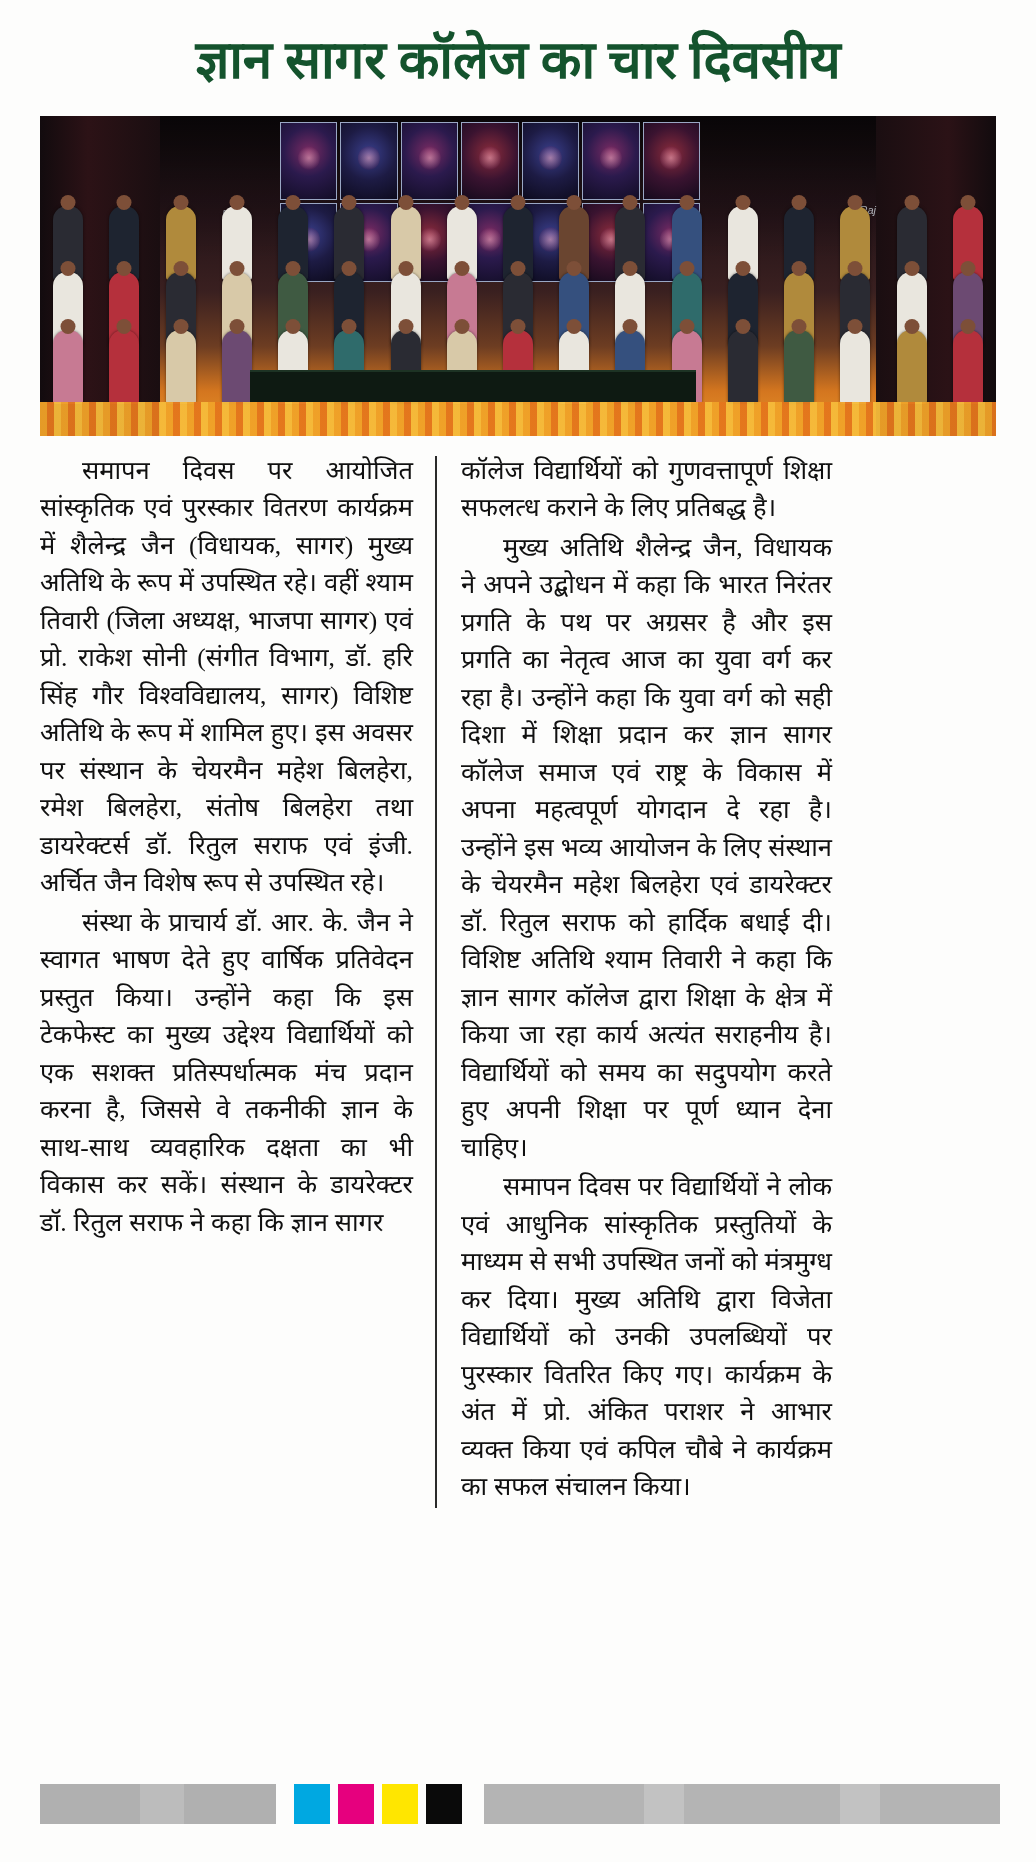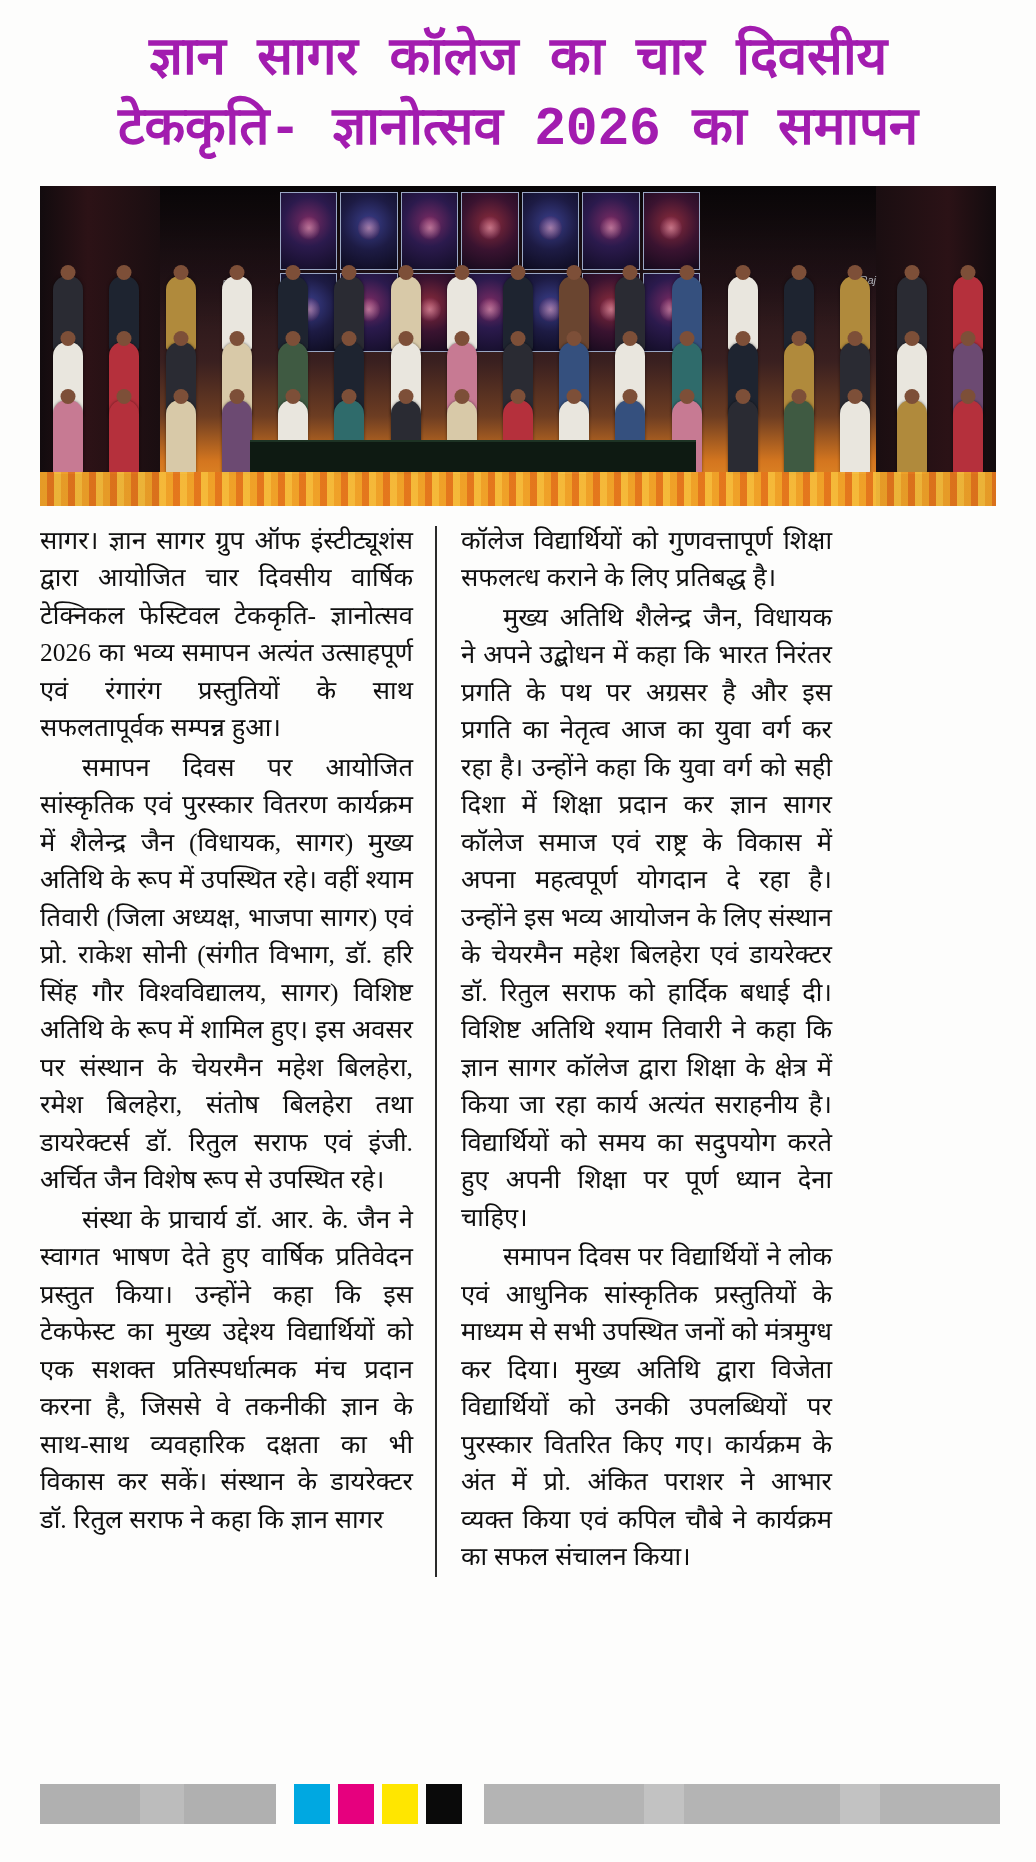--- a/index.html
+++ b/index.html
@@ -24,25 +24,25 @@
     box-sizing: border-box;
     padding: 0;
   }
 
   
   .headline {
     padding: 26px 40px 6px 40px;
     text-align: center;
   }
   .headline-line {
-    font-family: Liberation Mono, monospace;
+    font-family: Liberation Serif, serif;
     font-weight: bold;
     font-size: 53px;
     line-height: 1.32;
-    color: #a21caf;
+    color: #14532d;
     letter-spacing: -0.2px;
     white-space: nowrap;
   }
 
   
   .photo-wrap {
     margin: 14px 40px 0 40px;
     height: 320px;
     position: relative;
     overflow: hidden;
@@ -218,21 +218,20 @@
   .cb-seg { height: 100%; }
   .cb-gap { width: 14px; background: transparent; }
 </style>
 </head>
 <body>
 
 <div class="clipping">
 
   <div class="headline">
     <div class="headline-line">ज्ञान सागर कॉलेज का चार दिवसीय</div>
-    <div class="headline-line">टेककृति- ज्ञानोत्सव 2026 का समापन</div>
   </div>
 
   <div class="photo-wrap">
     <div class="photo"></div>
     <div class="curtain-l"></div>
     <div class="curtain-r"></div>
 
     <div class="poster-grid">
       <div class="poster"></div>
       <div class="poster b"></div>
@@ -312,21 +311,20 @@
         <div class="person p-red"></div>
       </div>
     </div>
 
     <div class="stage-front"></div>
     <div class="flower-edge"></div>
   </div>
 
   <div class="columns">
     <div class="col left">
-      <p class="body-par no-indent">सागर। ज्ञान सागर ग्रुप ऑफ इंस्टीट्यूशंस द्वारा आयोजित चार दिवसीय वार्षिक टेक्निकल फेस्टिवल टेककृति- ज्ञानोत्सव 2026 का भव्य समापन अत्यंत उत्साहपूर्ण एवं रंगारंग प्रस्तुतियों के साथ सफलतापूर्वक सम्पन्न हुआ।</p>
       <p class="body-par">समापन दिवस पर आयोजित सांस्कृतिक एवं पुरस्कार वितरण कार्यक्रम में शैलेन्द्र जैन (विधायक, सागर) मुख्य अतिथि के रूप में उपस्थित रहे। वहीं श्याम तिवारी (जिला अध्यक्ष, भाजपा सागर) एवं प्रो. राकेश सोनी (संगीत विभाग, डॉ. हरि सिंह गौर विश्वविद्यालय, सागर) विशिष्ट अतिथि के रूप में शामिल हुए। इस अवसर पर संस्थान के चेयरमैन महेश बिलहेरा, रमेश बिलहेरा, संतोष बिलहेरा तथा डायरेक्टर्स डॉ. रितुल सराफ एवं इंजी. अर्चित जैन विशेष रूप से उपस्थित रहे।</p>
       <p class="body-par">संस्था के प्राचार्य डॉ. आर. के. जैन ने स्वागत भाषण देते हुए वार्षिक प्रतिवेदन प्रस्तुत किया। उन्होंने कहा कि इस टेकफेस्ट का मुख्य उद्देश्य विद्यार्थियों को एक सशक्त प्रतिस्पर्धात्मक मंच प्रदान करना है, जिससे वे तकनीकी ज्ञान के साथ-साथ व्यवहारिक दक्षता का भी विकास कर सकें। संस्थान के डायरेक्टर डॉ. रितुल सराफ ने कहा कि ज्ञान सागर</p>
     </div>
 
     <div class="col-divider"></div>
 
     <div class="col right">
       <p class="body-par no-indent">कॉलेज विद्यार्थियों को गुणवत्तापूर्ण शिक्षा सफलत्ध कराने के लिए प्रतिबद्ध है।</p>
       <p class="body-par">मुख्य अतिथि शैलेन्द्र जैन, विधायक ने अपने उद्बोधन में कहा कि भारत निरंतर प्रगति के पथ पर अग्रसर है और इस प्रगति का नेतृत्व आज का युवा वर्ग कर रहा है। उन्होंने कहा कि युवा वर्ग को सही दिशा में शिक्षा प्रदान कर ज्ञान सागर कॉलेज समाज एवं राष्ट्र के विकास में अपना महत्वपूर्ण योगदान दे रहा है। उन्होंने इस भव्य आयोजन के लिए संस्थान के चेयरमैन महेश बिलहेरा एवं डायरेक्टर डॉ. रितुल सराफ को हार्दिक बधाई दी। विशिष्ट अतिथि श्याम तिवारी ने कहा कि ज्ञान सागर कॉलेज द्वारा शिक्षा के क्षेत्र में किया जा रहा कार्य अत्यंत सराहनीय है। विद्यार्थियों को समय का सदुपयोग करते हुए अपनी शिक्षा पर पूर्ण ध्यान देना चाहिए।</p>
       <p class="body-par">समापन दिवस पर विद्यार्थियों ने लोक एवं आधुनिक सांस्कृतिक प्रस्तुतियों के माध्यम से सभी उपस्थित जनों को मंत्रमुग्ध कर दिया। मुख्य अतिथि द्वारा विजेता विद्यार्थियों को उनकी उपलब्धियों पर पुरस्कार वितरित किए गए। कार्यक्रम के अंत में प्रो. अंकित पराशर ने आभार व्यक्त किया एवं कपिल चौबे ने कार्यक्रम का सफल संचालन किया।</p>

